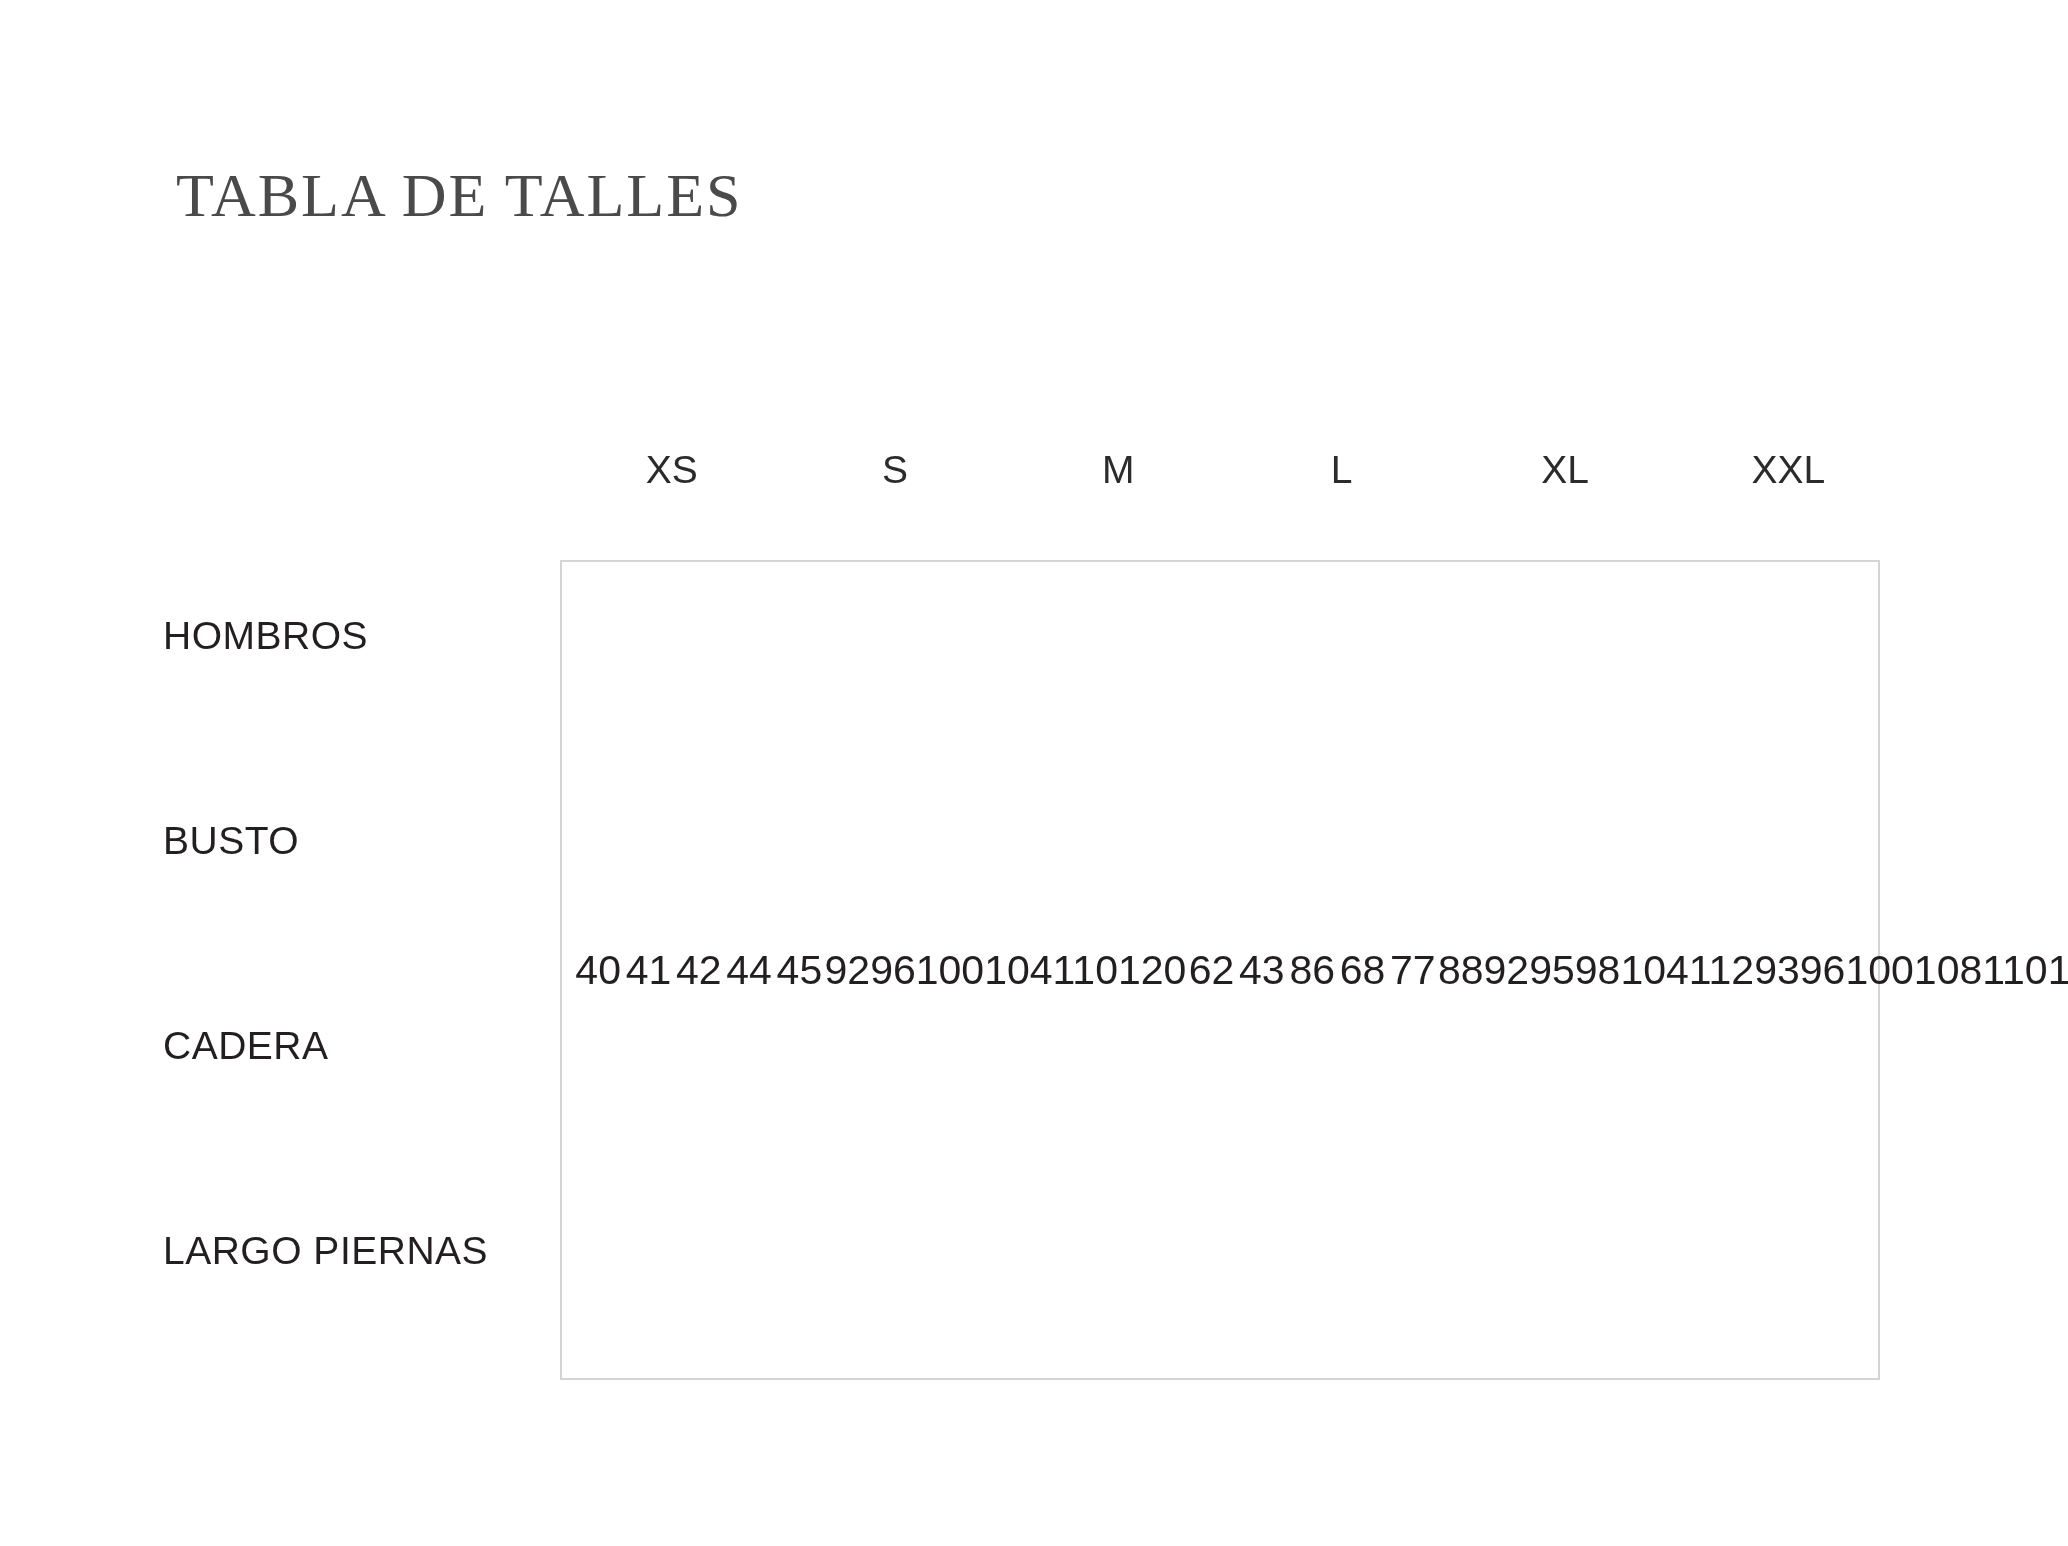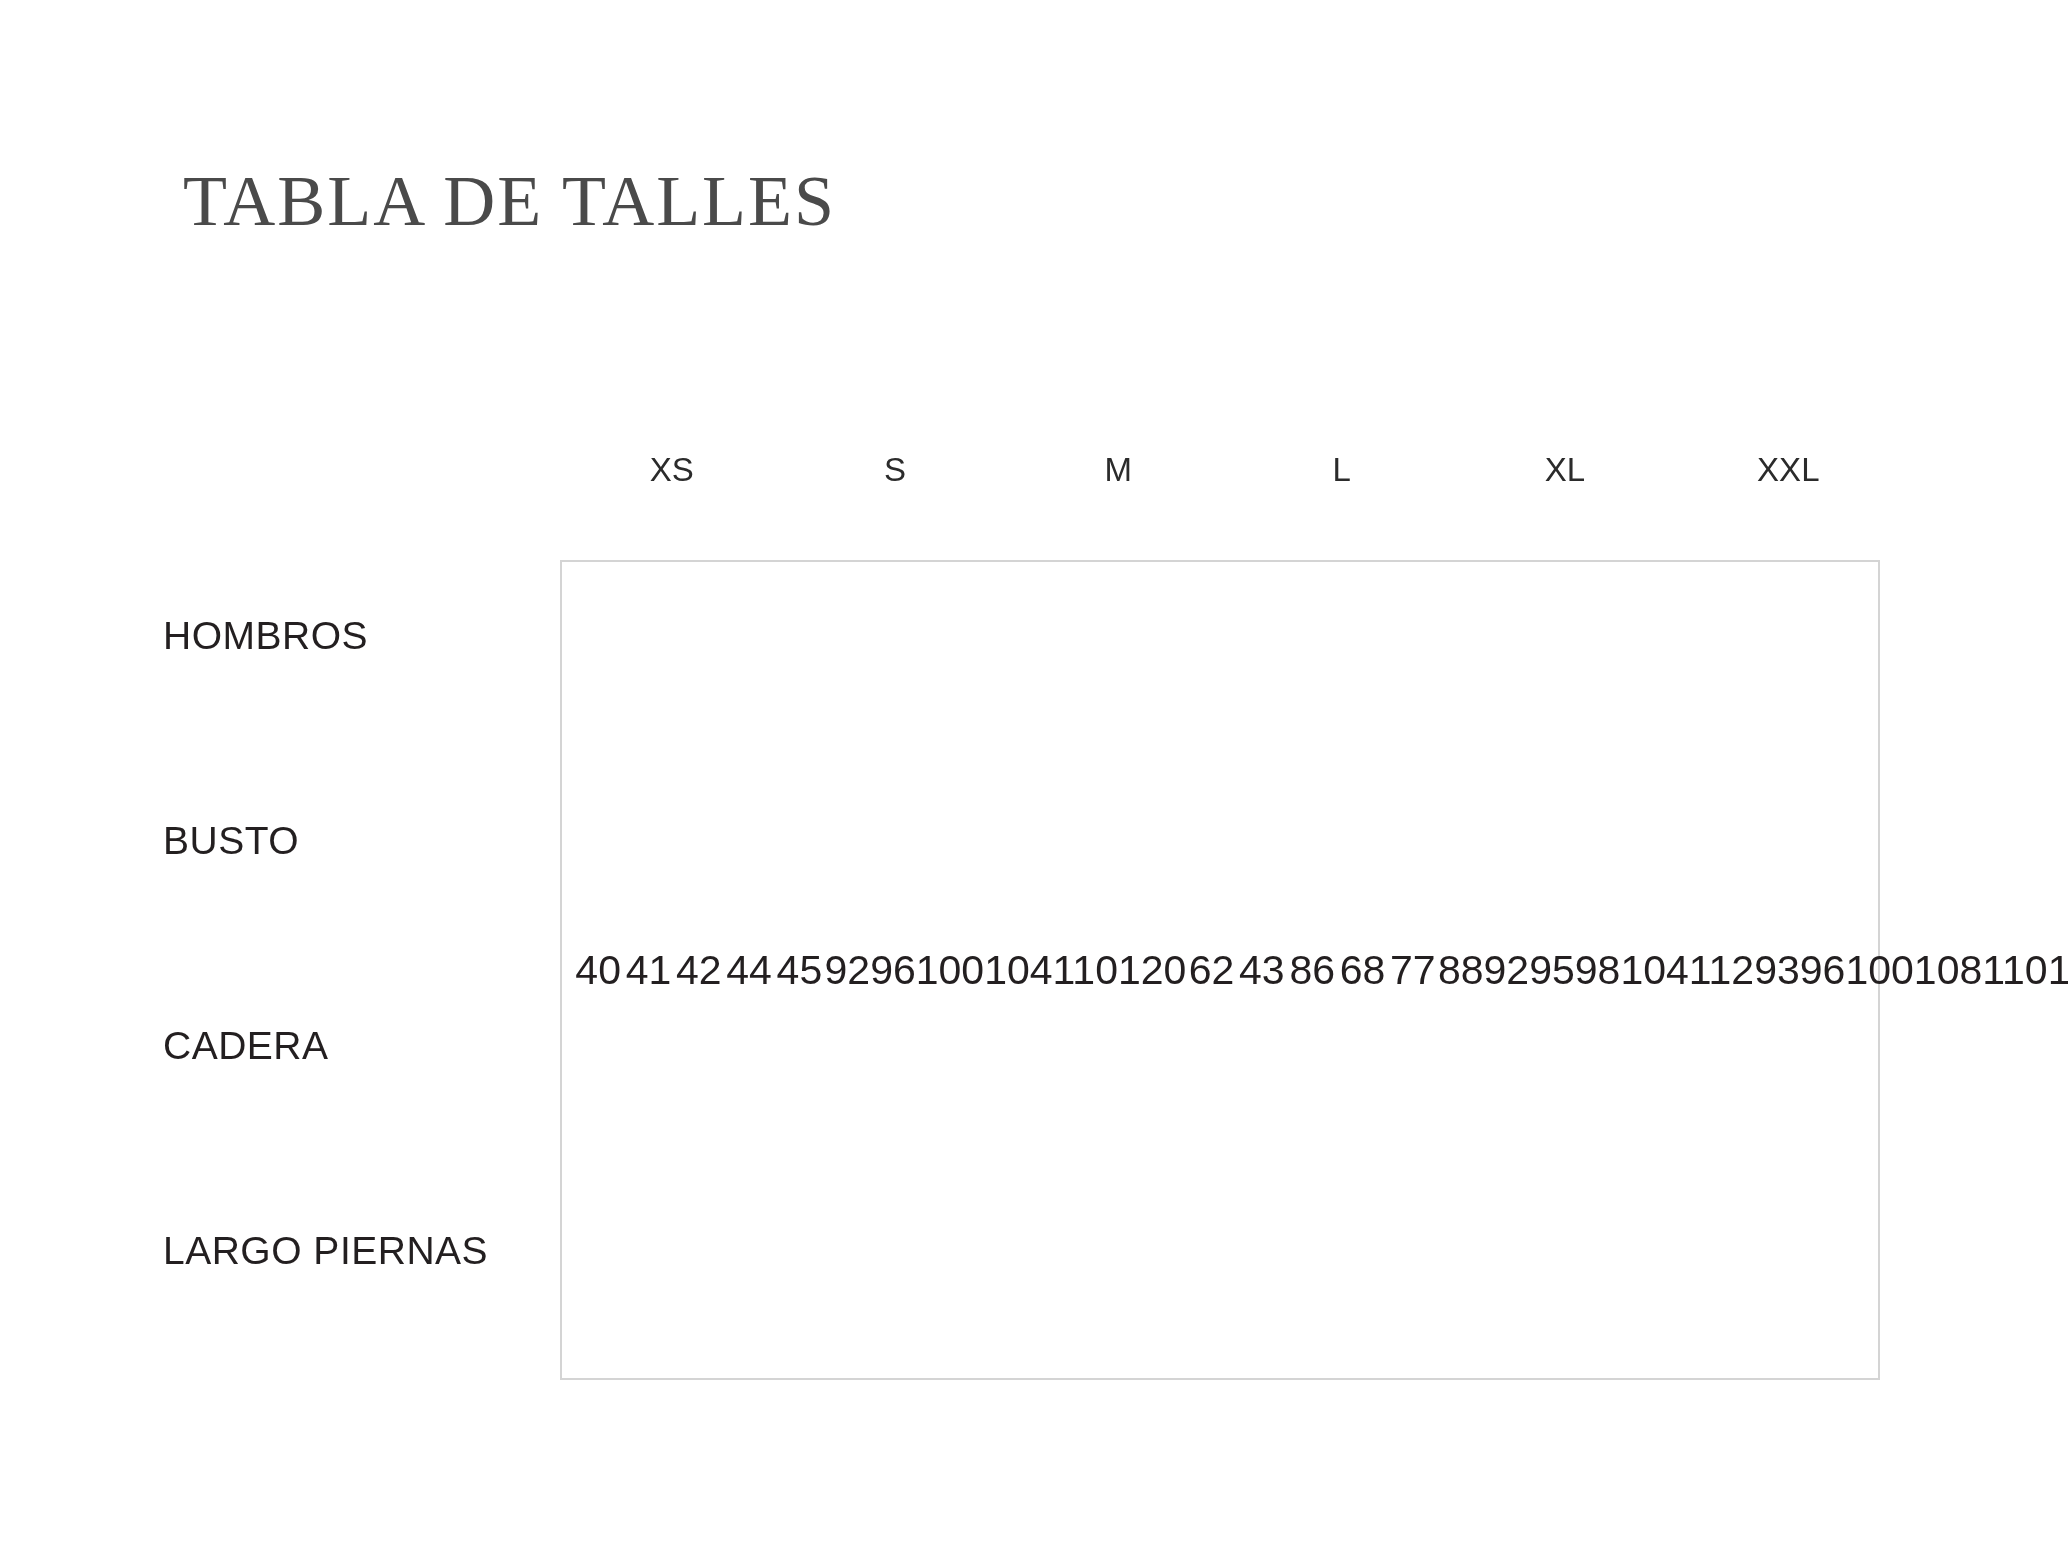--- a/index.html
+++ b/index.html
@@ -18,44 +18,44 @@
 
   .page {
     position: absolute;
     inset: 0;
     background: #ffffff;
   }
 
   
   .title {
     position: absolute;
-    left: 183px;
+    left: 176px;
     top: 160px;
     font-family: "Liberation Serif", serif;
-    font-size: 72px;
+    font-size: 62px;
     letter-spacing: 2px;
     color: #4a4a4a;
     white-space: nowrap;
     font-weight: 400;
   }
 
   
   
   .size-headers {
     position: absolute;
     left: 560px;
     top: 440px;
     width: 1340px;
     height: 60px;
     display: flex;
   }
   .size-headers .cell {
     flex: 1 1 0;
     text-align: center;
-    font-size: 33px;
+    font-size: 39px;
     color: #2b2b2b;
     line-height: 60px;
     font-weight: 400;
   }
 
   
   .value-box {
     position: absolute;
     left: 560px;
     top: 560px;

